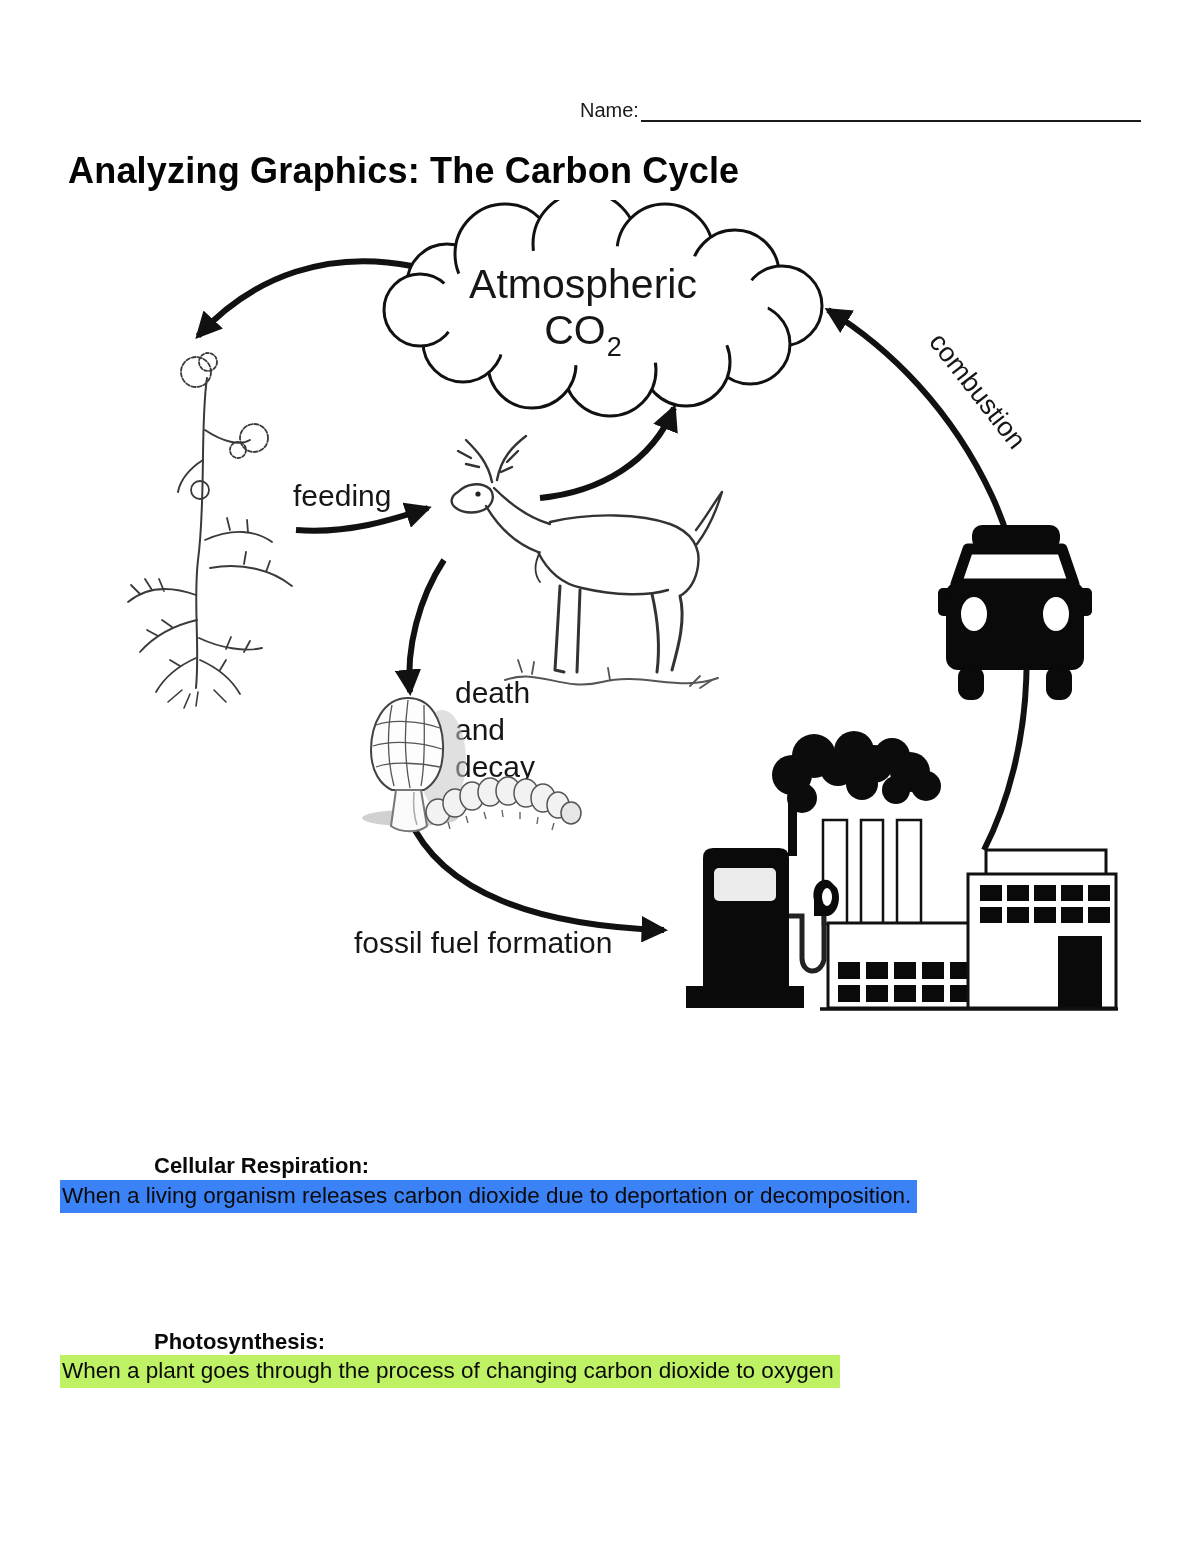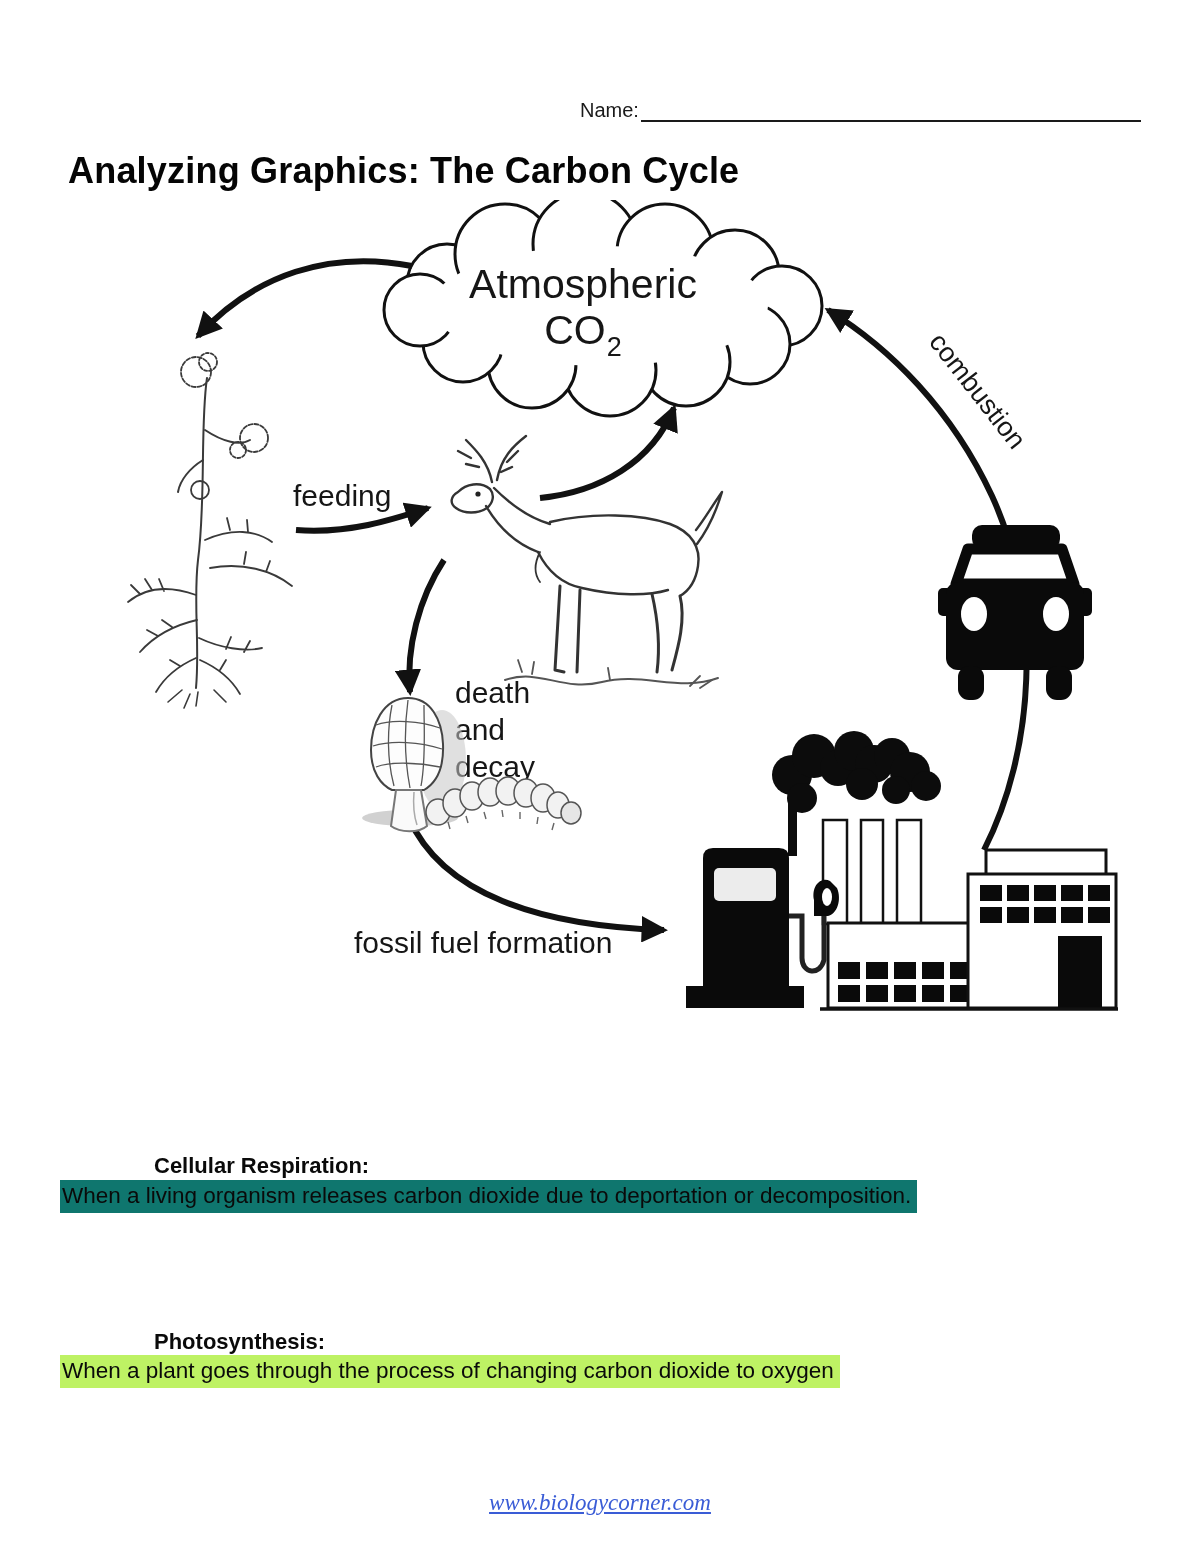--- a/index.html
+++ b/index.html
@@ -263,22 +263,19 @@
       <rect x="946" y="382" width="138" height="88" rx="12" fill="#0a0a0a"></rect>
       <ellipse cx="974" cy="414" rx="13" ry="17" fill="#ffffff"></ellipse>
       <ellipse cx="1056" cy="414" rx="13" ry="17" fill="#ffffff"></ellipse>
       <rect x="958" y="466" width="26" height="34" rx="11" fill="#0a0a0a"></rect>
       <rect x="1046" y="466" width="26" height="34" rx="11" fill="#0a0a0a"></rect>
     </g>
   </svg>
 
 
   <div class="sub-heading">Cellular Respiration:</div>
-  <div class="answer" id="ans1" style="background: #0f766e;">When a living organism releases carbon dioxide due to deportation or decomposition.</div>
+  <div class="answer" id="ans1" style="background: #3b82f6;">When a living organism releases carbon dioxide due to deportation or decomposition.</div>
 
   <div class="sub-heading photo">Photosynthesis:</div>
   <div class="answer photo" id="ans2" style="background: #bef264;">When a plant goes through the process of changing carbon dioxide to oxygen</div>
 
-  <div class="footer">
-    <a href="#" style="color: rgb(58, 92, 214);">www.biologycorner.com</a>
-  </div>
 
 </div>
 
 </body></html>

